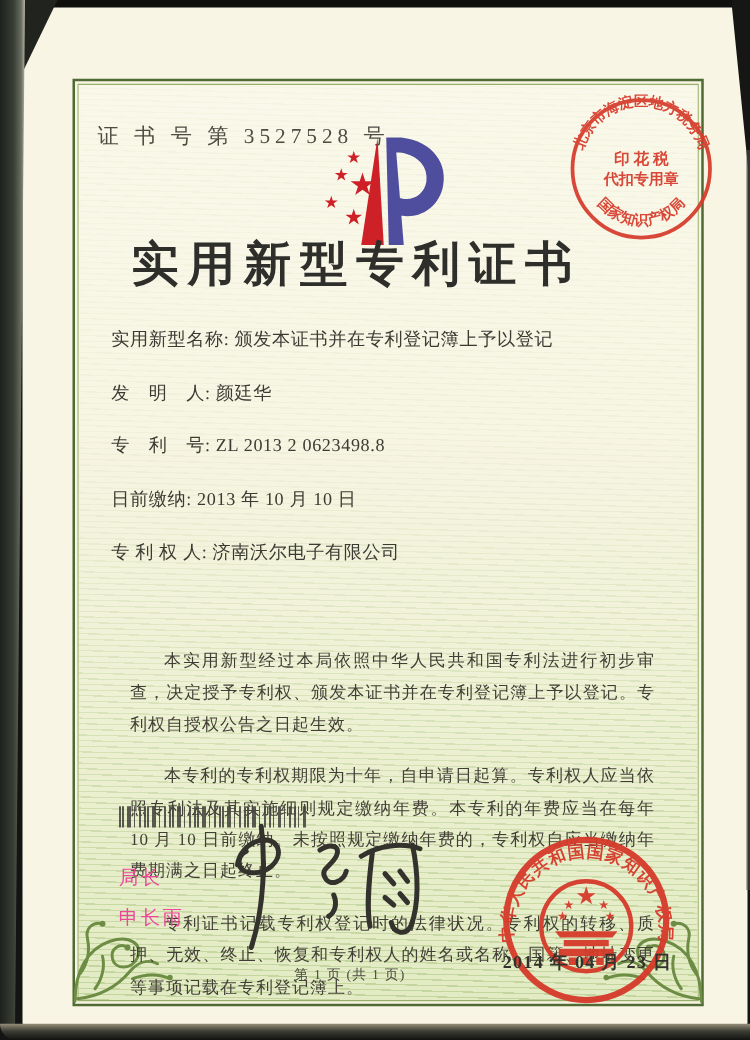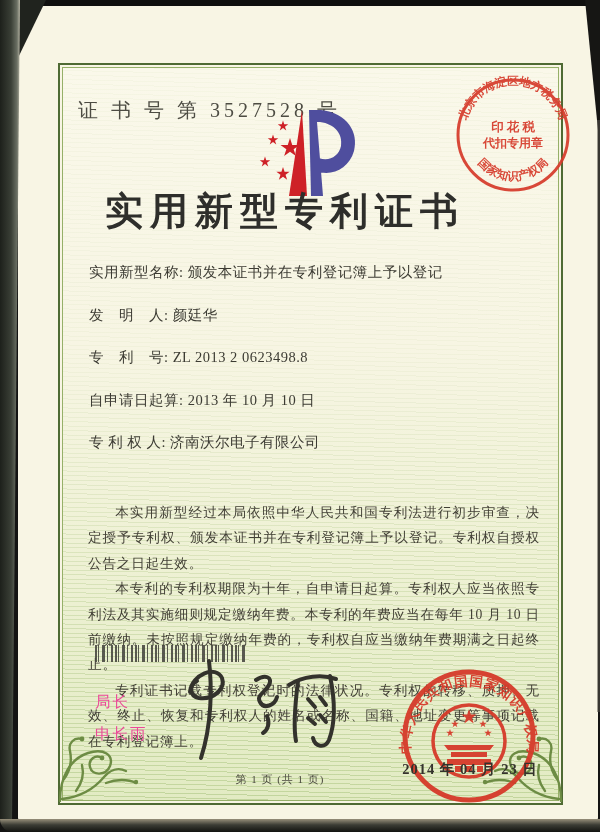--- a/index.html
+++ b/index.html
@@ -30,31 +30,31 @@
     background:linear-gradient(180deg,#faf8ea 0%,#f7f5e3 38%,#eef1d4 68%,#e2ebc3 100%);}
   .pattern .lines{position:absolute;inset:0;
     background:repeating-linear-gradient(1.4deg,rgba(128,168,78,.38) 0 1px,rgba(0,0,0,0) 1px 4.5px);
     -webkit-mask-image:linear-gradient(180deg,rgba(0,0,0,.10) 0%,rgba(0,0,0,.14) 42%,rgba(0,0,0,.5) 68%,rgba(0,0,0,.85) 100%);
     mask-image:linear-gradient(180deg,rgba(0,0,0,.10) 0%,rgba(0,0,0,.14) 42%,rgba(0,0,0,.5) 68%,rgba(0,0,0,.85) 100%);}
   .ornament{position:absolute;bottom:-4px;width:86px;height:86px;z-index:3;}
   .ornament.left{left:-6px;}
   .ornament.right{right:-6px;transform:scaleX(-1);}
   
   .content{position:absolute;inset:0;z-index:4;color:#3c3b33;}
-  .cert-no{position:absolute;left:78px;top:97px;font-size:20px;letter-spacing:4px;color:#4d4c43;}
+  .cert-no{position:absolute;left:78px;top:97px;font-size:17px;letter-spacing:4px;color:#4d4c43;}
   .logo{position:absolute;left:243px;top:106px;width:122px;height:102px;}
   .tax-stamp{position:absolute;left:452px;top:74px;width:122px;height:122px;opacity:.92;}
   .title{position:absolute;left:0;right:30px;top:186px;text-align:center;
     font-size:38px;font-weight:bold;letter-spacing:7px;color:#2e2e2b;}
   .fields{position:absolute;left:89px;top:261px;right:48px;}
   .field{font-size:14.5px;line-height:22px;margin-bottom:20.5px;letter-spacing:.5px;white-space:nowrap;}
   .field .lab{color:#3c3b33;text-align:right;}
   .field .val{color:#3c3b33;}
   .paras{position:absolute;left:88px;right:60px;top:500px;}
-  .paras p{margin:0;font-size:13.6px;line-height:25.4px;text-align:justify;text-indent:2em;
+  .paras p{margin:16px;font-size:13.6px;line-height:25.4px;text-align:justify;text-indent:2em;
     letter-spacing:.8px;color:#413f35;}
   .barcode{position:absolute;left:95px;top:645px;width:150px;height:17px;opacity:.88;
     background:repeating-linear-gradient(90deg,
       #45443e 0 2px,transparent 2px 3px,#45443e 3px 4px,transparent 4px 7px,
       #45443e 7px 10px,transparent 10px 12px,#45443e 12px 13px,transparent 13px 16px,
       #45443e 16px 18px,transparent 18px 20px);}
   .signer{position:absolute;left:95px;top:692px;font-size:15.5px;color:#ec4899;letter-spacing:2px;}
   .signer div{margin-bottom:11px;}
   .signature{position:absolute;left:162px;top:652px;width:190px;height:112px;}
   .office-seal{position:absolute;left:398px;top:665px;width:142px;height:142px;opacity:.95;}
@@ -151,21 +151,21 @@
     </div>
     <div class="field">
       <span class="lab">发　明　人:</span>
       <span class="val">颜廷华</span>
     </div>
     <div class="field">
       <span class="lab">专　利　号:</span>
       <span class="val">ZL 2013 2 0623498.8</span>
     </div>
     <div class="field">
-      <span class="lab">自申请日起算:</span>
+      <span class="lab">日前缴纳:</span>
       <span class="val">2013 年 10 月 10 日</span>
     </div>
     <div class="field">
       <span class="lab">专 利 权 人:</span>
       <span class="val">济南沃尔电子有限公司</span>
     </div>
   </div>
 
   <div class="paras">
     <p>本实用新型经过本局依照中华人民共和国专利法进行初步审查，决定授予专利权、颁发本证书并在专利登记簿上予以登记。专利权自授权公告之日起生效。</p>

